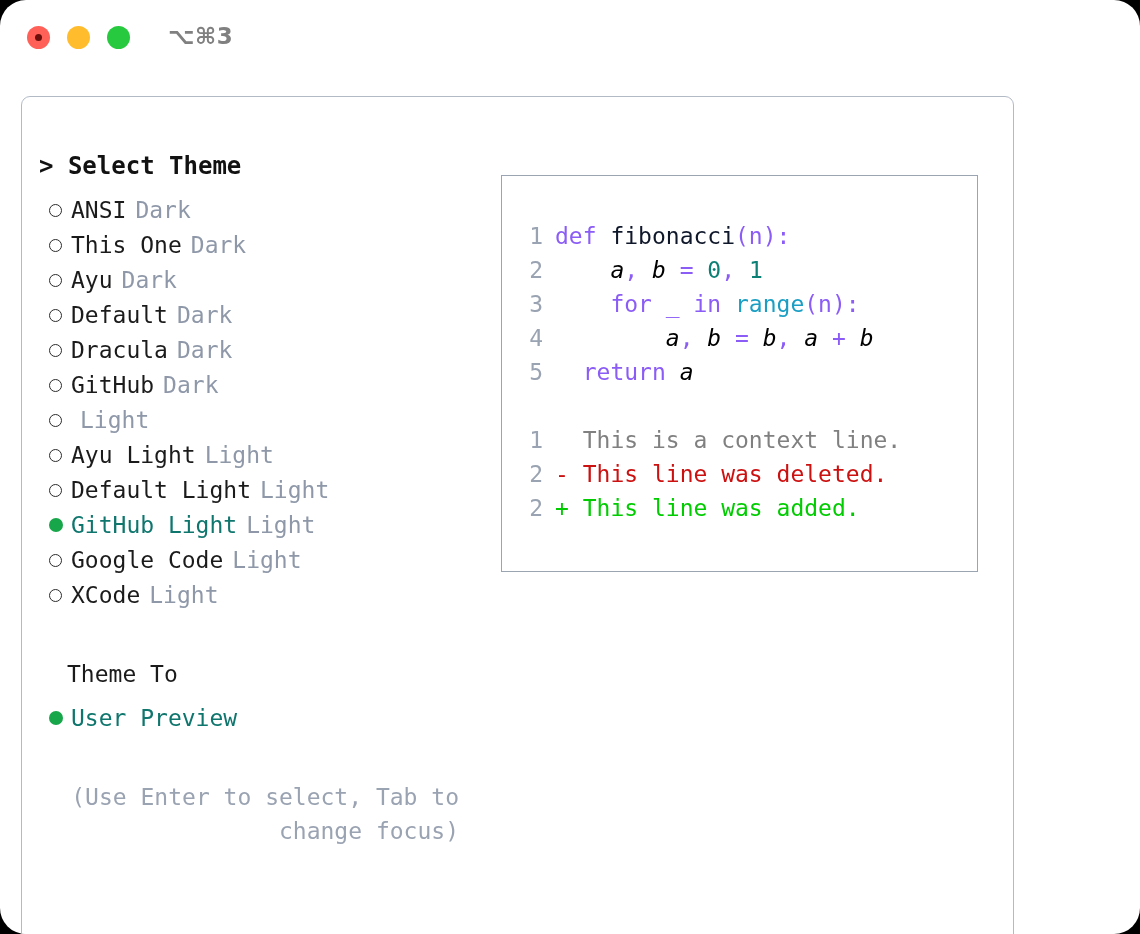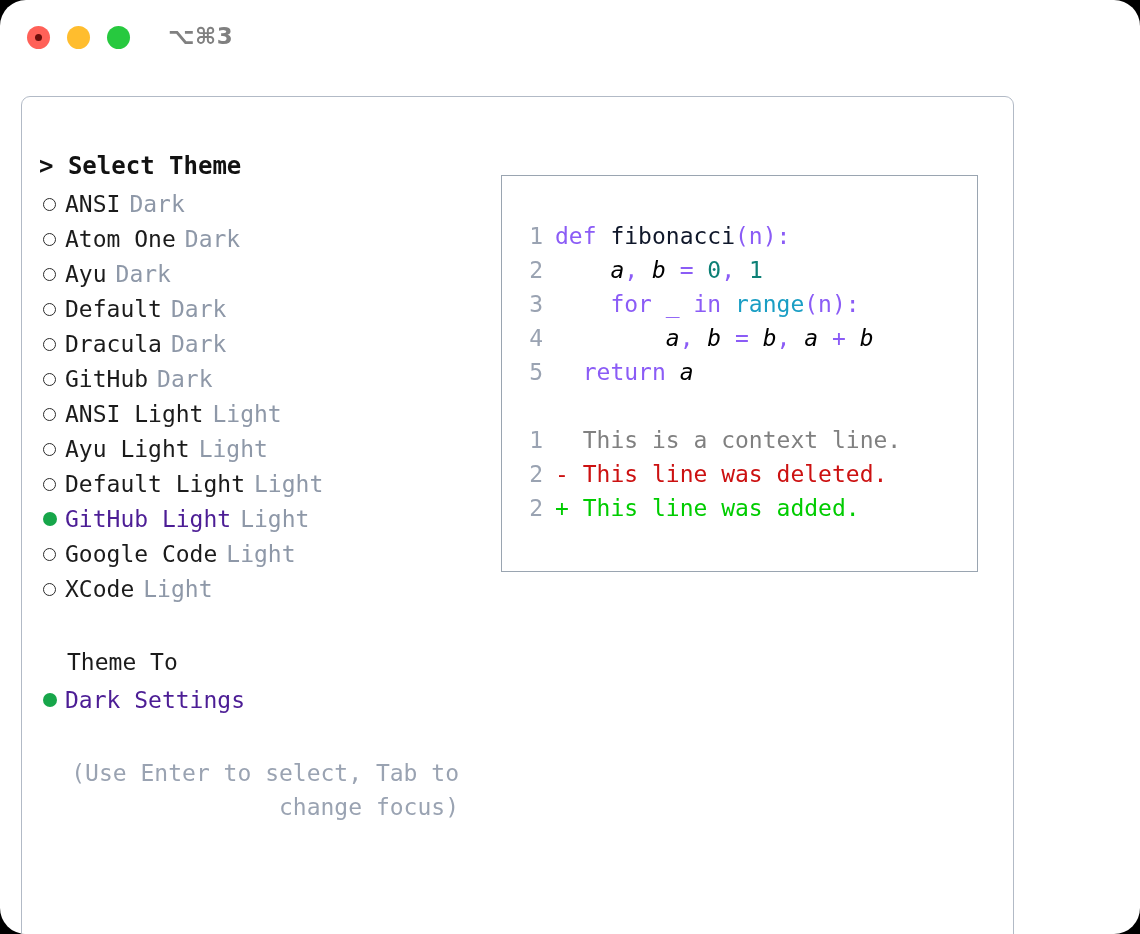--- a/index.html
+++ b/index.html
@@ -95,21 +95,21 @@
   }
 
   .heading {
     font-size: 24px;
     font-weight: 700;
     color: #121212;
     line-height: 34px;
     white-space: pre;
   }
 
-  .opt-list { margin: 4px; }
+  .opt-list { margin: 10px; }
 
   .opt {
     display: flex;
     align-items: baseline;
     line-height: 34px;
     font-size: 23px;
     color: #1b1b1b;
     white-space: pre;
   }
   .bullet {
@@ -132,21 +132,21 @@
   }
   .bullet .dot {
     display: inline-block;
     width: 14px; height: 14px;
     border-radius: 50%;
     background: #17a64a;
     position: relative;
     top: -1px;
   }
   .opt .label { color: #1b1b1b; }
-  .opt.selected .label { color: #4c1d95; text-align: center; }
+  .opt.selected .label { color: #0f766e; text-align: center; }
   .opt .variant {
     color: #8e98a8;
     margin-left: 9px;
   }
 
   .section-title {
     font-size: 23px;
     color: #1b1b1b;
     line-height: 34px;
     padding-left: 28px;
@@ -231,39 +231,39 @@
 
   <div class="card">
     <div class="card-inner">
 
       <div class="left-pane">
 
         <div class="heading">&gt; Select Theme</div>
 
         <div class="opt-list">
             <div class="opt"><span class="bullet"><span class="ring"></span></span><span class="label">ANSI</span><span class="variant">Dark</span></div>
-            <div class="opt"><span class="bullet"><span class="ring"></span></span><span class="label">Atom One</span><span class="variant">Dark</span></div>
+            <div class="opt"><span class="bullet"><span class="ring"></span></span><span class="label">This One</span><span class="variant">Dark</span></div>
             <div class="opt"><span class="bullet"><span class="ring"></span></span><span class="label">Ayu</span><span class="variant">Dark</span></div>
             <div class="opt"><span class="bullet"><span class="ring"></span></span><span class="label">Default</span><span class="variant">Dark</span></div>
             <div class="opt"><span class="bullet"><span class="ring"></span></span><span class="label">Dracula</span><span class="variant">Dark</span></div>
             <div class="opt"><span class="bullet"><span class="ring"></span></span><span class="label">GitHub</span><span class="variant">Dark</span></div>
-            <div class="opt"><span class="bullet"><span class="ring"></span></span><span class="label">ANSI Light</span><span class="variant">Light</span></div>
+            <div class="opt"><span class="bullet"><span class="ring"></span></span><span class="variant">Light</span></div>
             <div class="opt"><span class="bullet"><span class="ring"></span></span><span class="label">Ayu Light</span><span class="variant">Light</span></div>
             <div class="opt"><span class="bullet"><span class="ring"></span></span><span class="label">Default Light</span><span class="variant">Light</span></div>
             <div class="opt selected"><span class="bullet"><span class="dot"></span></span><span class="label">GitHub Light</span><span class="variant">Light</span></div>
             <div class="opt"><span class="bullet"><span class="ring"></span></span><span class="label">Google Code</span><span class="variant">Light</span></div>
             <div class="opt"><span class="bullet"><span class="ring"></span></span><span class="label">XCode</span><span class="variant">Light</span></div>
           </div>
 
         <div class="spacer-line"></div>
 
         <div class="section-title">Theme To</div>
 
         <div class="opt-list">
-            <div class="opt selected"><span class="bullet"><span class="dot"></span></span><span class="label">Dark Settings</span></div>
+            <div class="opt selected"><span class="bullet"><span class="dot"></span></span><span class="label">User Preview</span></div>
           </div>
 
         <div class="spacer-line"></div>
 
         <div class="hint">(Use Enter to select, Tab to change focus)</div>
       </div>
 
       <div class="right-pane">
 
         <div class="preview-box">

